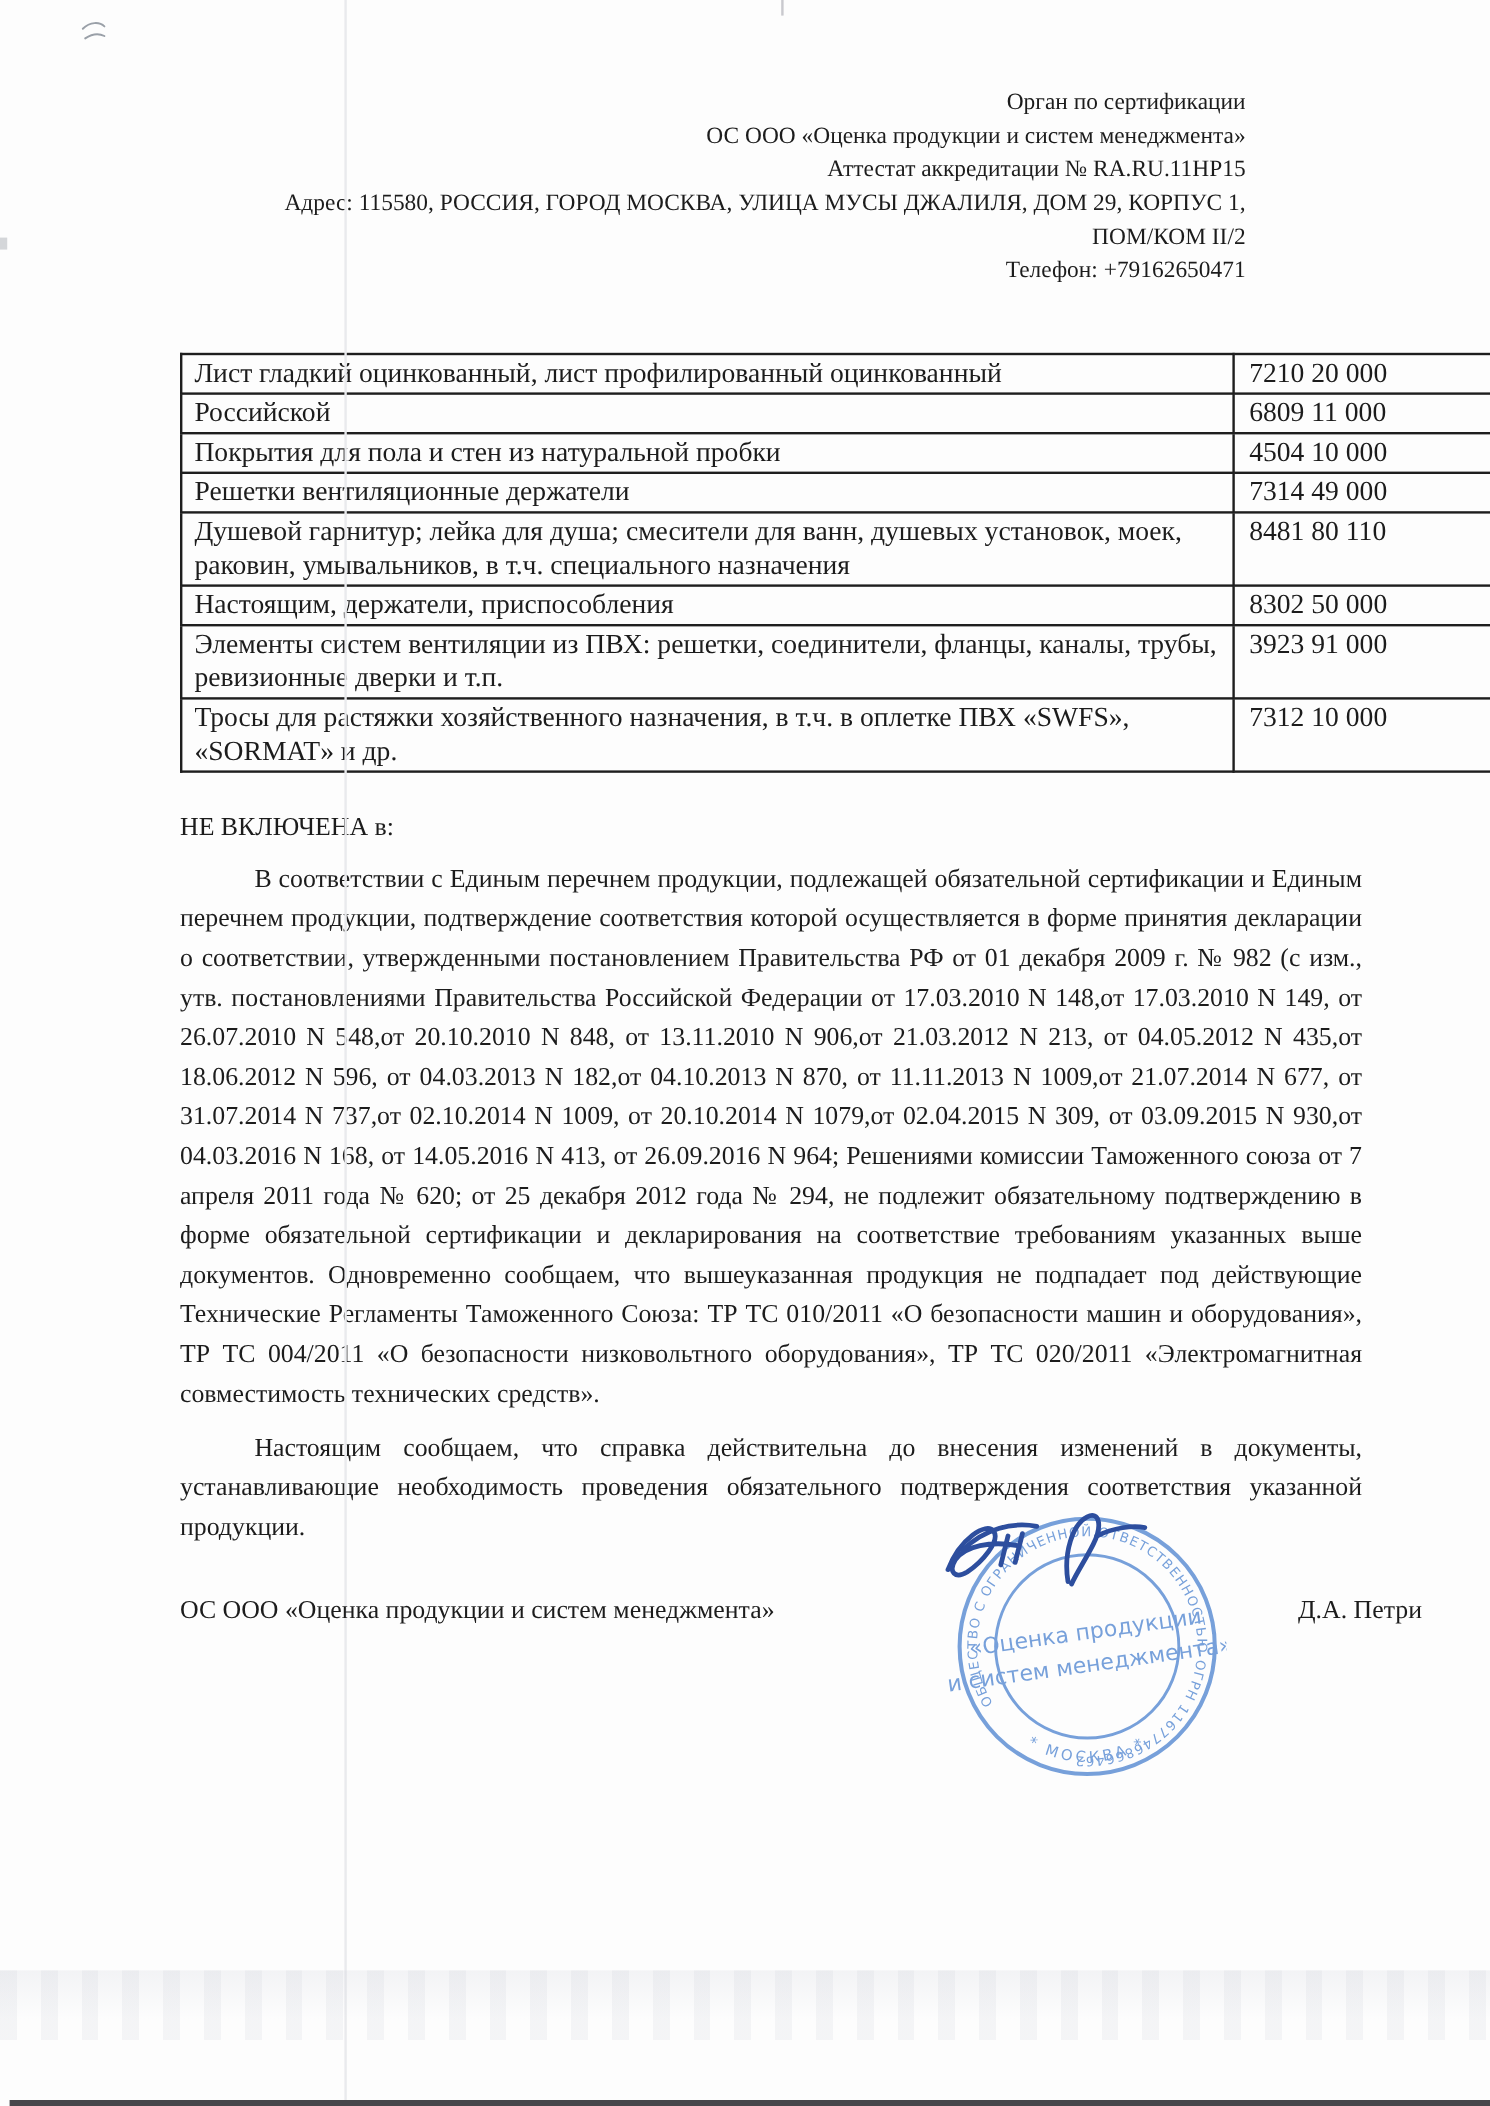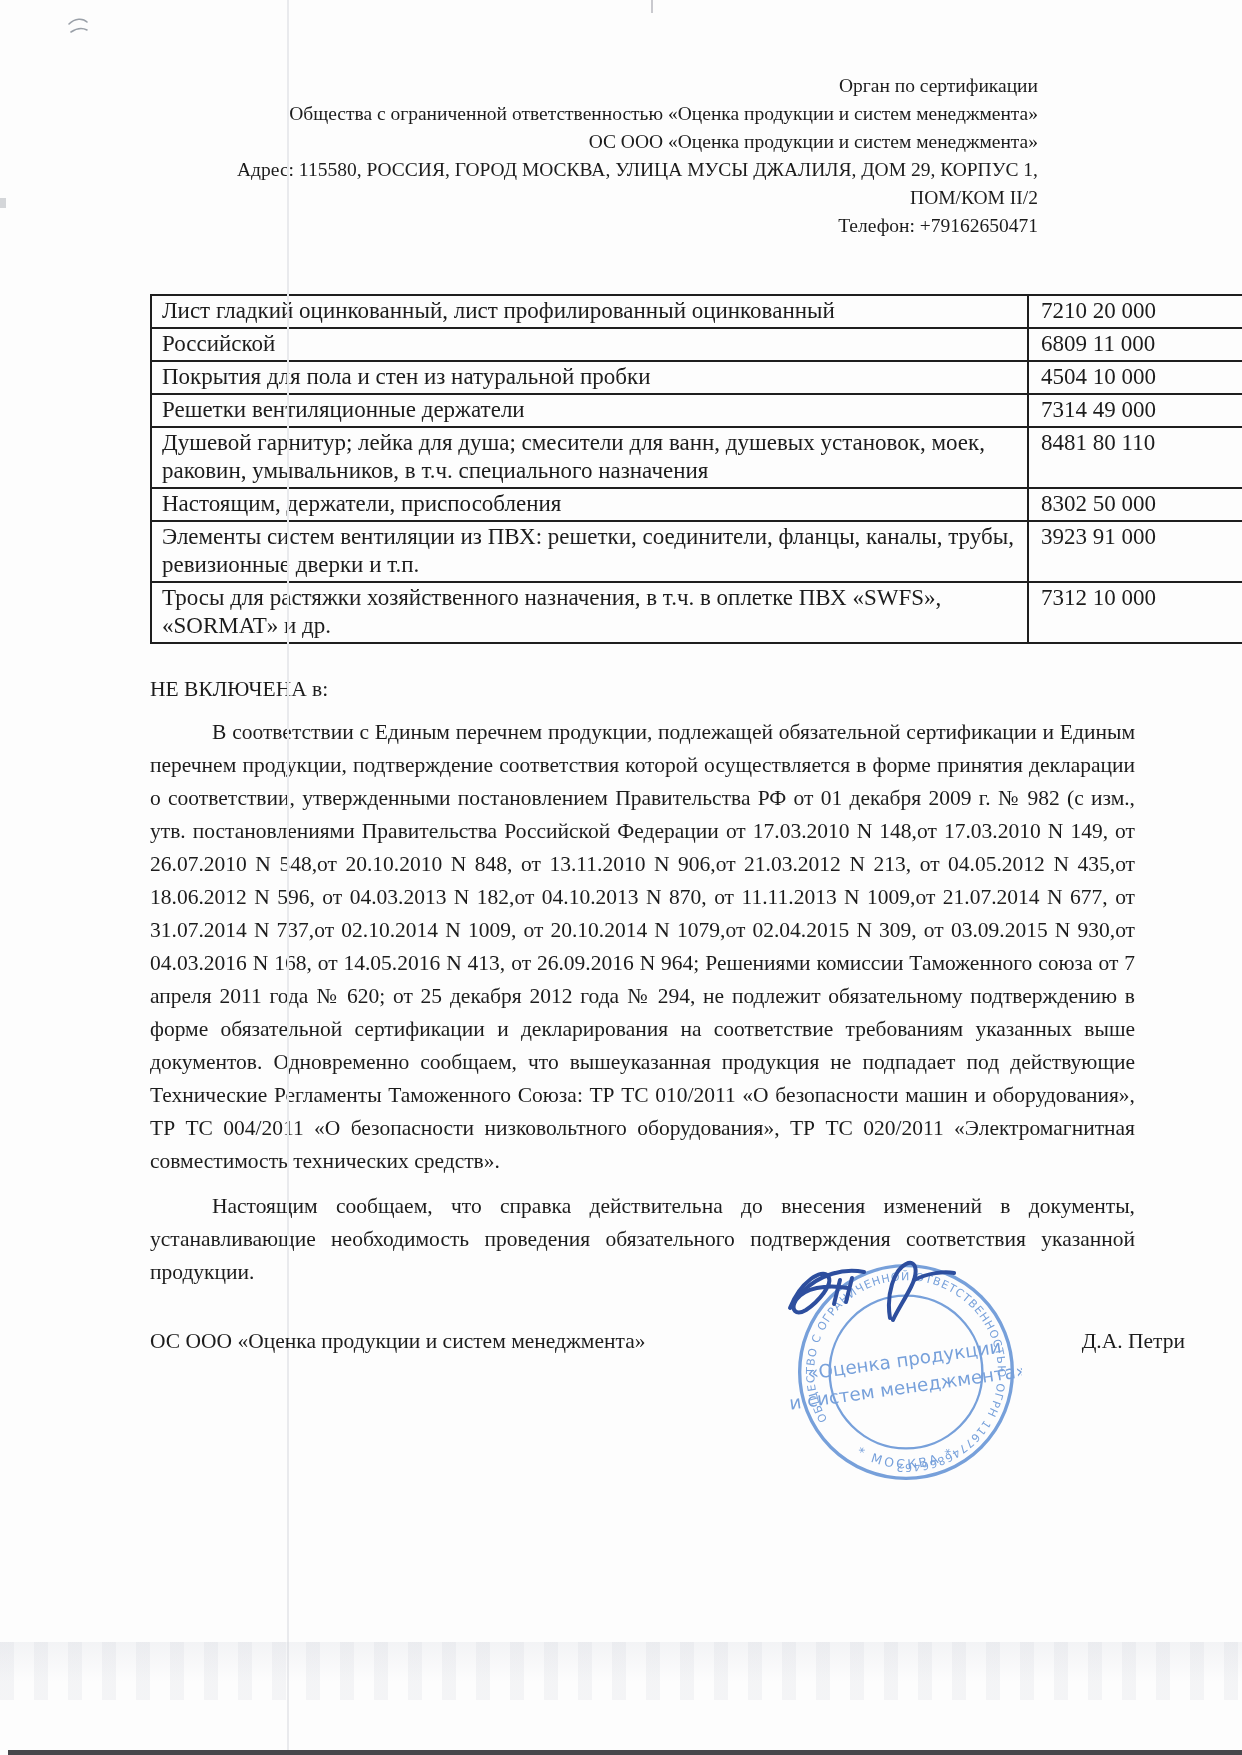--- a/index.html
+++ b/index.html
@@ -82,22 +82,22 @@
   <div class="left-edge-mark"></div>
   <svg class="squiggle" width="28" height="22" viewBox="0 0 28 22">
     <g fill="none" stroke="#9aa0a8" stroke-width="1.6" stroke-linecap="round">
       <path d="M3,8 C9,2 17,2 21,6"></path>
       <path d="M5,16 C11,12 17,12 21,14"></path>
     </g>
   </svg>
 
   <div class="letterhead">
     <div>Орган по сертификации</div>
-    <div>Общества с ограниченной ответственностью «Оценка продукции и систем менеджмента»</div>
     <div>ОС ООО «Оценка продукции и систем менеджмента»</div>
+    <div>Аттестат аккредитации № RA.RU.11HP15</div>
     <div>Адрес: 115580, РОССИЯ, ГОРОД МОСКВА, УЛИЦА МУСЫ ДЖАЛИЛЯ, ДОМ 29, КОРПУС 1,</div>
     <div>ПОМ/КОМ II/2</div>
     <div>Телефон: +79162650471</div>
   </div>
 
   <table class="codes-table">
     <tbody>
       <tr>
         <td class="col-name">Лист гладкий оцинкованный, лист профилированный оцинкованный</td>
         <td class="col-code">7210 20 000</td>

